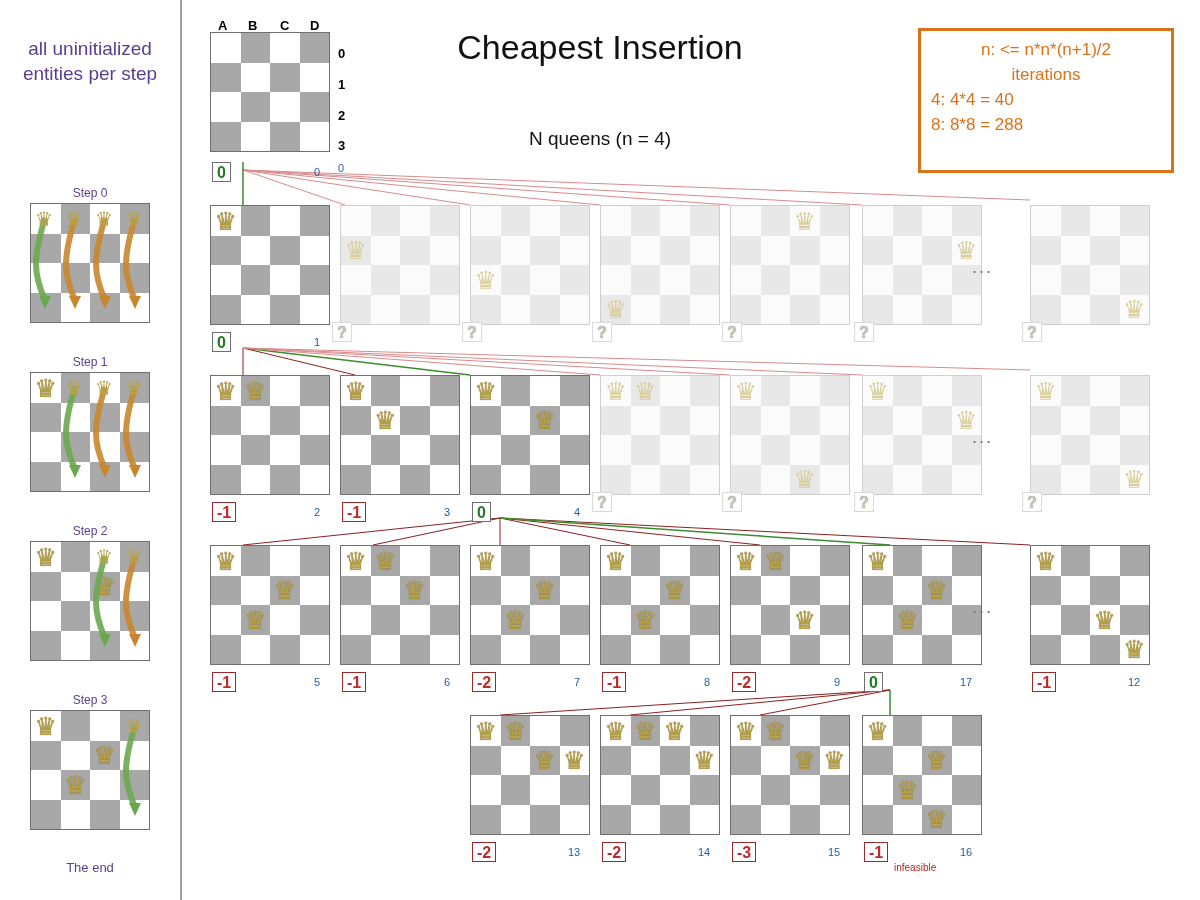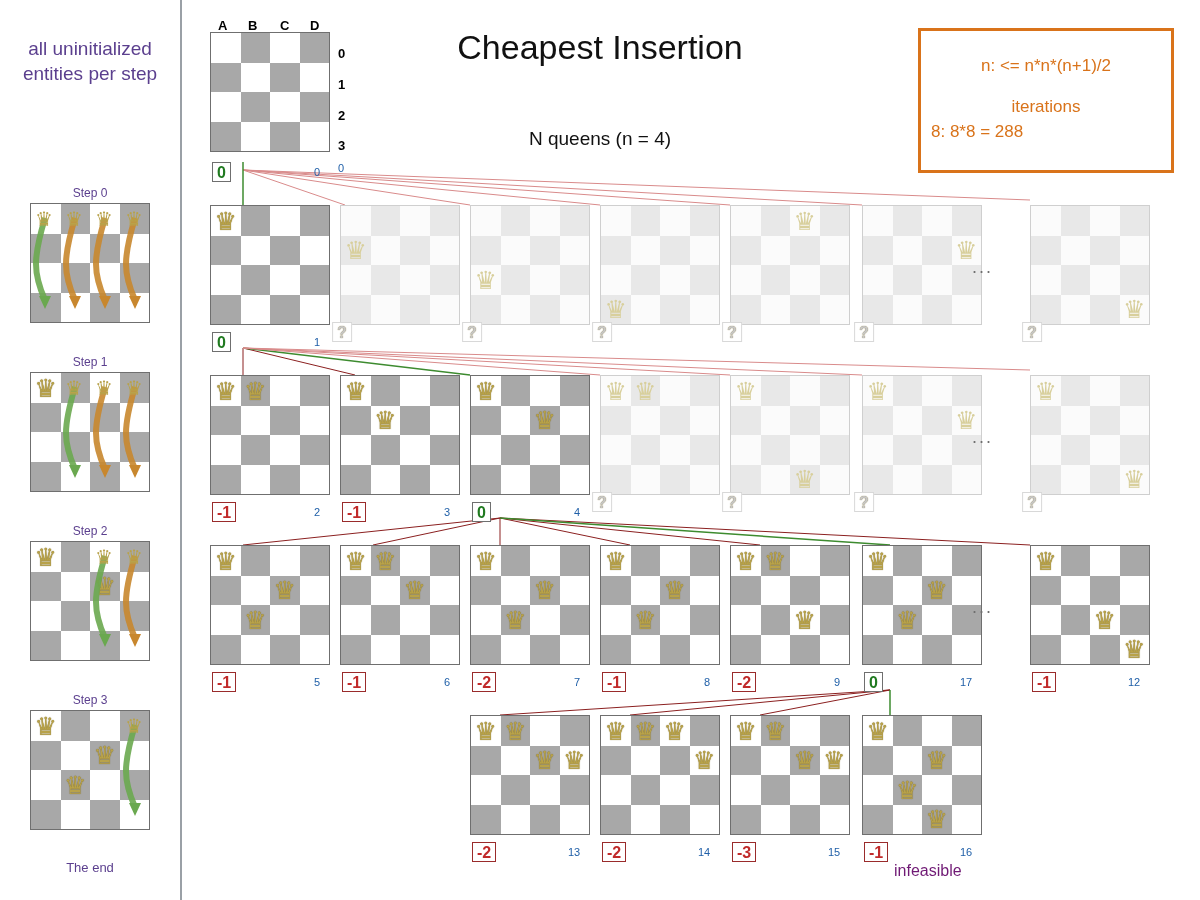--- a/index.html
+++ b/index.html
@@ -40,42 +40,42 @@
   
   .score{
     position:absolute;border:1px solid #7a3b3b;background:#fff;
     font-size:16px;font-weight:bold;padding:0 4px;line-height:19px;height:20px;
     box-sizing:border-box;text-align:center;
   }
   .score.zero{color:#207a20;border-color:#6f6f6f;}
   .score.neg{color:#c12a2a;border-color:#9a2b2b;}
   .score.q{color:#c8c8c8;border-color:#d8d8d8;background:#fff;}
   .idx{position:absolute;color:#1f5fa8;font-size:11px;}
-  .infeasible{position:absolute;color:#701a75;font-size:16px;}
+  .infeasible{position:absolute;color:#b91c1c;font-size:10px;}
   .dots{position:absolute;color:#6f6f6f;font-size:18px;letter-spacing:2px;}
 
   
   .colhdr{position:absolute;font-size:13px;color:#000;font-weight:bold;}
   .rowhdr{position:absolute;font-size:13px;color:#000;font-weight:bold;}
 
   
   #main-title{
     position:absolute;left:330px;top:26px;width:540px;text-align:center;
     font-size:34px;color:#111;line-height:42px;
   }
   #sub-title{
     position:absolute;left:330px;top:128px;width:540px;text-align:center;
     font-size:19px;color:#111;
   }
   #legend-box{
     position:absolute;left:918px;top:28px;width:256px;height:145px;
     border:3px solid #d9731a;color:#d9731a;font-size:17px;line-height:25px;
     box-sizing:border-box;padding:6px 10px;
   }
-  #legend-box .ctr{text-align:center;margin-top:16px;}
+  #legend-box .ctr{text-align:center;}
   svg#wires{position:absolute;left:0;top:0;width:1200px;height:900px;pointer-events:none;}
 </style>
 </head>
 <body>
 
 <svg id="wires">
 
   <g stroke="#d98b8b" stroke-width="1" fill="none">
     <path d="M243,170 L345,205"></path>
     <path d="M243,170 L470,205"></path>
@@ -122,20 +122,21 @@
 </div>
 
 <div id="main-title">
   <div>Cheapest Insertion</div>
 </div>
 <div id="sub-title">N queens (n = 4)</div>
 
 <div id="legend-box">
   <div class="ctr">n: &lt;= n*n*(n+1)/2</div>
   <div class="ctr">iterations</div>
+  <div>4: 4*4 = 40</div>
   <div>8: 8*8 = 288</div>
 </div>
 
 <div id="mount" class="abs" style="left:0;top:0;width:1200px;height:900px;">
     <div class="colhdr" style="left: 218px; top: 18px;">A</div>
     <div class="colhdr" style="left: 248px; top: 18px;">B</div>
     <div class="colhdr" style="left: 280px; top: 18px;">C</div>
     <div class="colhdr" style="left: 310px; top: 18px;">D</div>
     <div class="rowhdr" style="left: 338px; top: 46px;">0</div>
     <div class="rowhdr" style="left: 338px; top: 77px;">1</div>

